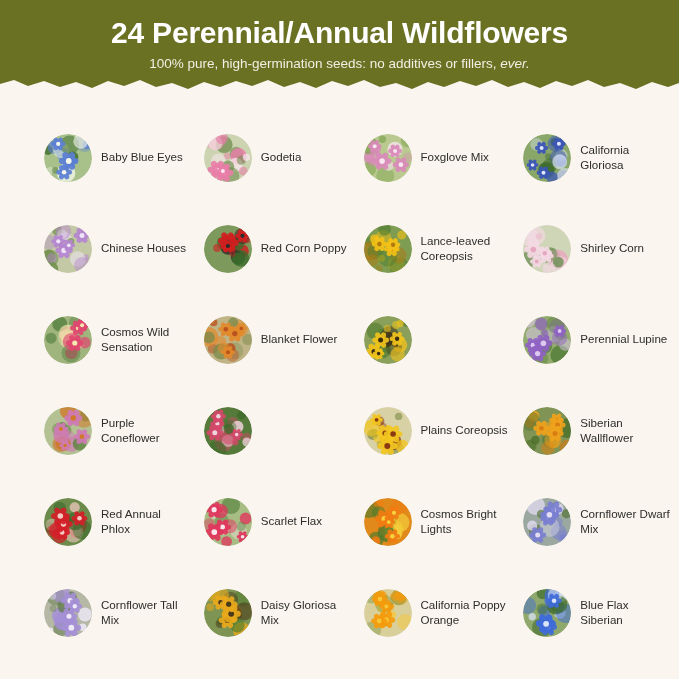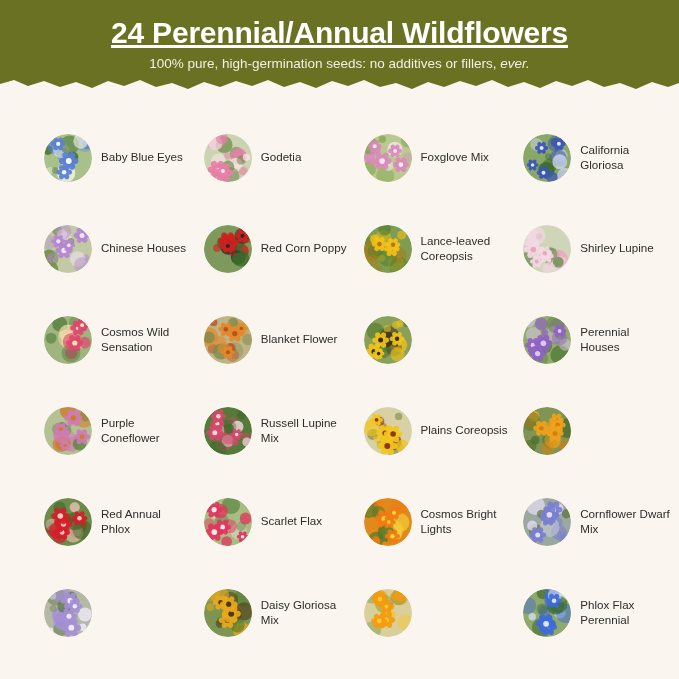--- a/index.html
+++ b/index.html
@@ -24,21 +24,20 @@
     padding-top: 14px;
     text-align: center;
     overflow: hidden;
   }
   .header-title {
     color: #ffffff;
     font-size: 30px;
     font-weight: bold;
     letter-spacing: -0.2px;
     line-height: 38px;
-    text-decoration: underline;
   }
   .header-sub {
     color: #f2efe4;
     font-size: 13.5px;
     line-height: 20px;
     margin-top: 2px;
   }
   .header-sub .em { font-style: italic; margin-top: 48px; }
 
   
@@ -555,21 +554,21 @@
               <ellipse cx="23.7" cy="31.6" rx="3.3" ry="2.4" fill="#f4d9e4" opacity="0.92" transform="rotate(60 23.7 31.6)"></ellipse>
               <ellipse cx="19.8" cy="31.6" rx="3.3" ry="2.4" fill="#f4d9e4" opacity="0.92" transform="rotate(120 19.8 31.6)"></ellipse>
               <ellipse cx="17.8" cy="28.2" rx="3.3" ry="2.4" fill="#f4d9e4" opacity="0.92" transform="rotate(180 17.8 28.2)"></ellipse>
               <ellipse cx="19.8" cy="24.8" rx="3.3" ry="2.4" fill="#f4d9e4" opacity="0.92" transform="rotate(240 19.8 24.8)"></ellipse>
               <ellipse cx="23.7" cy="24.8" rx="3.3" ry="2.4" fill="#f4d9e4" opacity="0.92" transform="rotate(300 23.7 24.8)"></ellipse>
               <circle cx="21.8" cy="28.2" r="2.2" fill="#e8a7c0"></circle>
               <rect width="48" height="48" fill="none"></rect>
             </g>
           </svg>
         </div>
-        <div class="cell-label">Shirley Lupine</div>
+        <div class="cell-label">Shirley Corn</div>
       </div>
       <div class="cell">
         <div class="swatch">
           <svg viewBox="0 0 48 48">
             <defs>
               <clipPath id="cp8">
                 <circle cx="24" cy="24" r="24"></circle>
               </clipPath>
             </defs>
             <g clip-path="url(#cp8)">
@@ -786,21 +785,21 @@
               <ellipse cx="22.9" cy="31.6" rx="4.2" ry="3.1" fill="#8f62c4" opacity="0.92" transform="rotate(60 22.9 31.6)"></ellipse>
               <ellipse cx="17.9" cy="31.6" rx="4.2" ry="3.1" fill="#8f62c4" opacity="0.92" transform="rotate(120 17.9 31.6)"></ellipse>
               <ellipse cx="15.3" cy="27.2" rx="4.2" ry="3.1" fill="#8f62c4" opacity="0.92" transform="rotate(180 15.3 27.2)"></ellipse>
               <ellipse cx="17.9" cy="22.8" rx="4.2" ry="3.1" fill="#8f62c4" opacity="0.92" transform="rotate(240 17.9 22.8)"></ellipse>
               <ellipse cx="22.9" cy="22.8" rx="4.2" ry="3.1" fill="#8f62c4" opacity="0.92" transform="rotate(300 22.9 22.8)"></ellipse>
               <circle cx="20.4" cy="27.2" r="2.8" fill="#ddc9ef"></circle>
               <rect width="48" height="48" fill="none"></rect>
             </g>
           </svg>
         </div>
-        <div class="cell-label">Perennial Houses</div>
+        <div class="cell-label">Perennial Lupine</div>
       </div>
       <div class="cell">
         <div class="swatch">
           <svg viewBox="0 0 48 48">
             <defs>
               <clipPath id="cp12">
                 <circle cx="24" cy="24" r="24"></circle>
               </clipPath>
             </defs>
             <g clip-path="url(#cp12)">
@@ -902,21 +901,20 @@
               <ellipse cx="16.5" cy="12.8" rx="3.4" ry="2.5" fill="#d6486b" opacity="0.92" transform="rotate(60 16.5 12.8)"></ellipse>
               <ellipse cx="12.4" cy="12.8" rx="3.4" ry="2.5" fill="#d6486b" opacity="0.92" transform="rotate(120 12.4 12.8)"></ellipse>
               <ellipse cx="10.3" cy="9.3" rx="3.4" ry="2.5" fill="#d6486b" opacity="0.92" transform="rotate(180 10.3 9.3)"></ellipse>
               <ellipse cx="12.4" cy="5.7" rx="3.4" ry="2.5" fill="#d6486b" opacity="0.92" transform="rotate(240 12.4 5.7)"></ellipse>
               <ellipse cx="16.5" cy="5.7" rx="3.4" ry="2.5" fill="#d6486b" opacity="0.92" transform="rotate(300 16.5 5.7)"></ellipse>
               <circle cx="14.4" cy="9.3" r="2.2" fill="#f0d4dd"></circle>
               <rect width="48" height="48" fill="none"></rect>
             </g>
           </svg>
         </div>
-        <div class="cell-label">Russell Lupine Mix</div>
       </div>
       <div class="cell">
         <div class="swatch">
           <svg viewBox="0 0 48 48">
             <defs>
               <clipPath id="cp14">
                 <circle cx="24" cy="24" r="24"></circle>
               </clipPath>
             </defs>
             <g clip-path="url(#cp14)">
@@ -1018,20 +1016,21 @@
               <ellipse cx="34.4" cy="30.5" rx="3.9" ry="2.8" fill="#efa21c" opacity="0.92" transform="rotate(60 34.4 30.5)"></ellipse>
               <ellipse cx="29.7" cy="30.5" rx="3.9" ry="2.8" fill="#efa21c" opacity="0.92" transform="rotate(120 29.7 30.5)"></ellipse>
               <ellipse cx="27.4" cy="26.5" rx="3.9" ry="2.8" fill="#efa21c" opacity="0.92" transform="rotate(180 27.4 26.5)"></ellipse>
               <ellipse cx="29.7" cy="22.5" rx="3.9" ry="2.8" fill="#efa21c" opacity="0.92" transform="rotate(240 29.7 22.5)"></ellipse>
               <ellipse cx="34.4" cy="22.5" rx="3.9" ry="2.8" fill="#efa21c" opacity="0.92" transform="rotate(300 34.4 22.5)"></ellipse>
               <circle cx="32.0" cy="26.5" r="2.5" fill="#d77d12"></circle>
               <rect width="48" height="48" fill="none"></rect>
             </g>
           </svg>
         </div>
+        <div class="cell-label">Siberian Wallflower</div>
       </div>
       <div class="cell">
         <div class="swatch">
           <svg viewBox="0 0 48 48">
             <defs>
               <clipPath id="cp17">
                 <circle cx="24" cy="24" r="24"></circle>
               </clipPath>
             </defs>
             <g clip-path="url(#cp17)">
@@ -1307,20 +1306,21 @@
               <ellipse cx="27.3" cy="31.1" rx="3.8" ry="2.8" fill="#a58fd6" opacity="0.92" transform="rotate(60 27.3 31.1)"></ellipse>
               <ellipse cx="22.7" cy="31.1" rx="3.8" ry="2.8" fill="#a58fd6" opacity="0.92" transform="rotate(120 22.7 31.1)"></ellipse>
               <ellipse cx="20.5" cy="27.2" rx="3.8" ry="2.8" fill="#a58fd6" opacity="0.92" transform="rotate(180 20.5 27.2)"></ellipse>
               <ellipse cx="22.7" cy="23.3" rx="3.8" ry="2.8" fill="#a58fd6" opacity="0.92" transform="rotate(240 22.7 23.3)"></ellipse>
               <ellipse cx="27.3" cy="23.3" rx="3.8" ry="2.8" fill="#a58fd6" opacity="0.92" transform="rotate(300 27.3 23.3)"></ellipse>
               <circle cx="25.0" cy="27.2" r="2.5" fill="#eee9f7"></circle>
               <rect width="48" height="48" fill="none"></rect>
             </g>
           </svg>
         </div>
+        <div class="cell-label">Cornflower Tall Mix</div>
       </div>
       <div class="cell">
         <div class="swatch">
           <svg viewBox="0 0 48 48">
             <defs>
               <clipPath id="cp21">
                 <circle cx="24" cy="24" r="24"></circle>
               </clipPath>
             </defs>
             <g clip-path="url(#cp21)">
@@ -1422,20 +1422,21 @@
               <ellipse cx="24.3" cy="20.8" rx="3.1" ry="2.3" fill="#f59b0c" opacity="0.92" transform="rotate(60 24.3 20.8)"></ellipse>
               <ellipse cx="20.6" cy="20.8" rx="3.1" ry="2.3" fill="#f59b0c" opacity="0.92" transform="rotate(120 20.6 20.8)"></ellipse>
               <ellipse cx="18.8" cy="17.6" rx="3.1" ry="2.3" fill="#f59b0c" opacity="0.92" transform="rotate(180 18.8 17.6)"></ellipse>
               <ellipse cx="20.6" cy="14.4" rx="3.1" ry="2.3" fill="#f59b0c" opacity="0.92" transform="rotate(240 20.6 14.4)"></ellipse>
               <ellipse cx="24.3" cy="14.4" rx="3.1" ry="2.3" fill="#f59b0c" opacity="0.92" transform="rotate(300 24.3 14.4)"></ellipse>
               <circle cx="22.4" cy="17.6" r="2.0" fill="#f6c63a"></circle>
               <rect width="48" height="48" fill="none"></rect>
             </g>
           </svg>
         </div>
+        <div class="cell-label">California Poppy Orange</div>
       </div>
       <div class="cell">
         <div class="swatch">
           <svg viewBox="0 0 48 48">
             <defs>
               <clipPath id="cp23">
                 <circle cx="24" cy="24" r="24"></circle>
               </clipPath>
             </defs>
             <g clip-path="url(#cp23)">
@@ -1479,17 +1480,17 @@
               <ellipse cx="25.7" cy="39.4" rx="4.5" ry="3.3" fill="#3f6bd8" opacity="0.92" transform="rotate(60 25.7 39.4)"></ellipse>
               <ellipse cx="20.4" cy="39.4" rx="4.5" ry="3.3" fill="#3f6bd8" opacity="0.92" transform="rotate(120 20.4 39.4)"></ellipse>
               <ellipse cx="17.8" cy="34.8" rx="4.5" ry="3.3" fill="#3f6bd8" opacity="0.92" transform="rotate(180 17.8 34.8)"></ellipse>
               <ellipse cx="20.4" cy="30.2" rx="4.5" ry="3.3" fill="#3f6bd8" opacity="0.92" transform="rotate(240 20.4 30.2)"></ellipse>
               <ellipse cx="25.7" cy="30.2" rx="4.5" ry="3.3" fill="#3f6bd8" opacity="0.92" transform="rotate(300 25.7 30.2)"></ellipse>
               <circle cx="23.1" cy="34.8" r="2.9" fill="#dbe4fb"></circle>
               <rect width="48" height="48" fill="none"></rect>
             </g>
           </svg>
         </div>
-        <div class="cell-label">Phlox Flax Perennial</div>
+        <div class="cell-label">Blue Flax Siberian</div>
       </div>
     </div>
 
 </div>
 
 </body></html>

